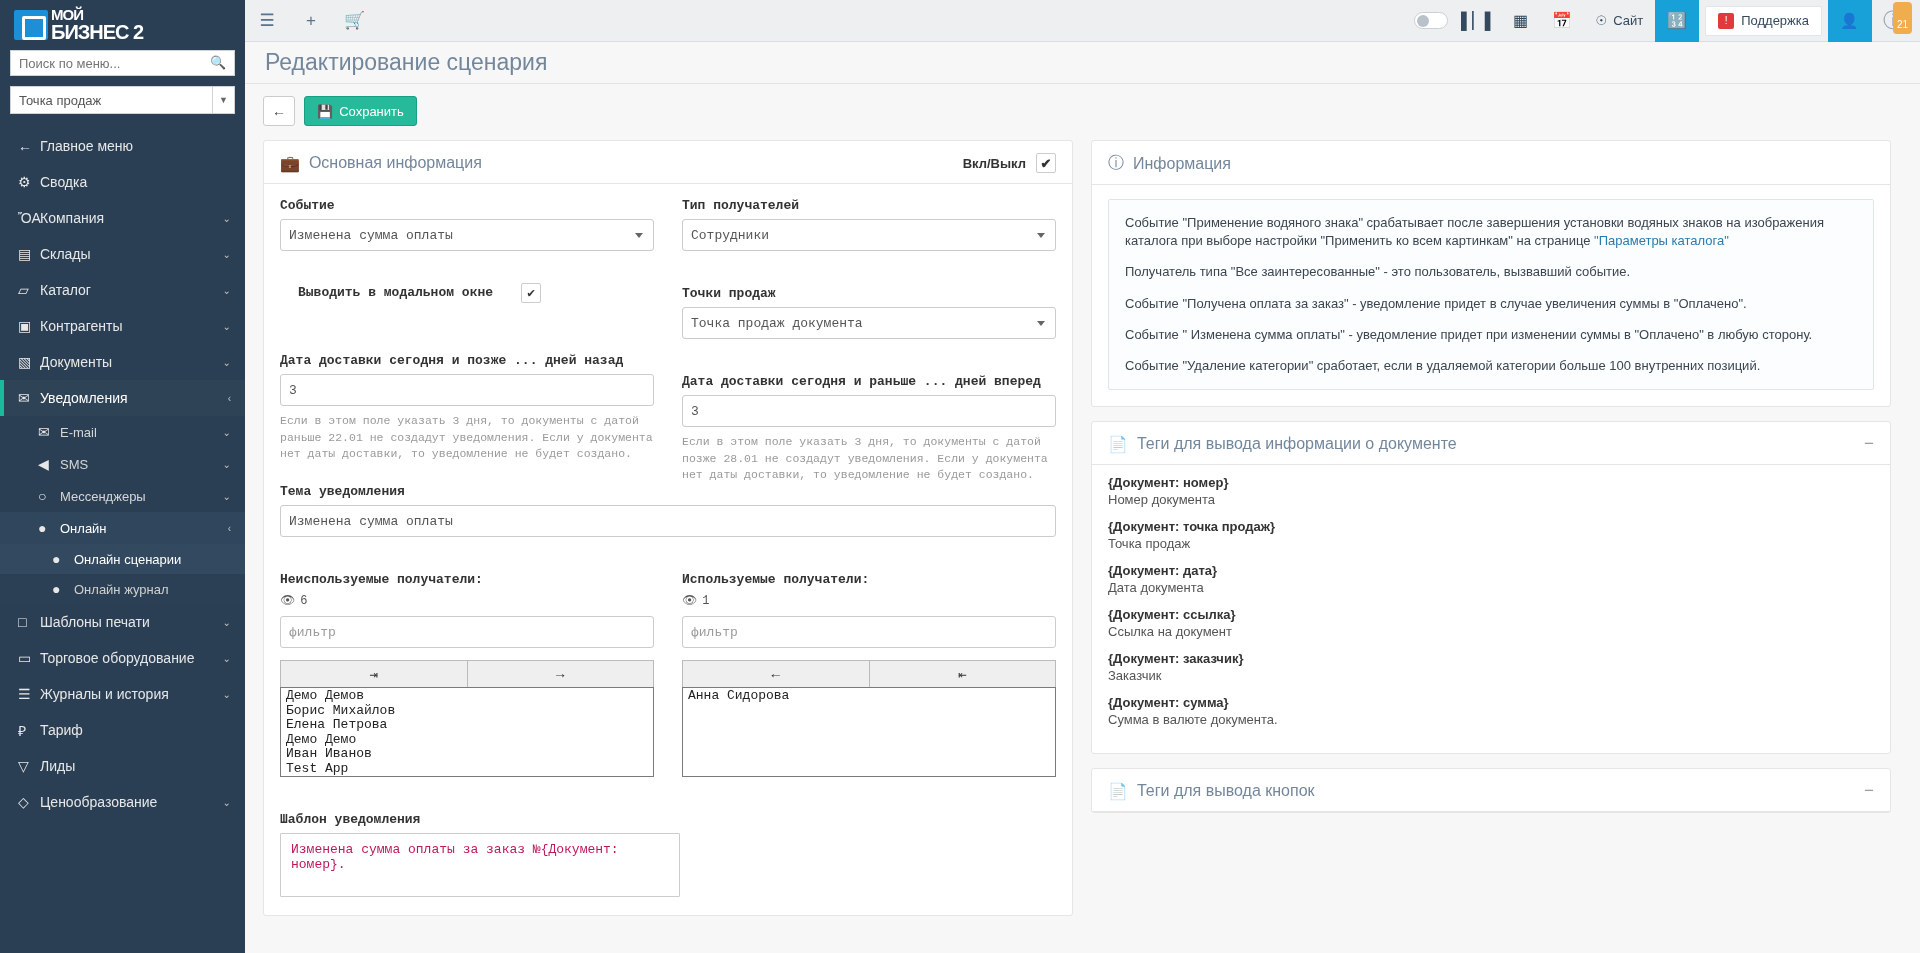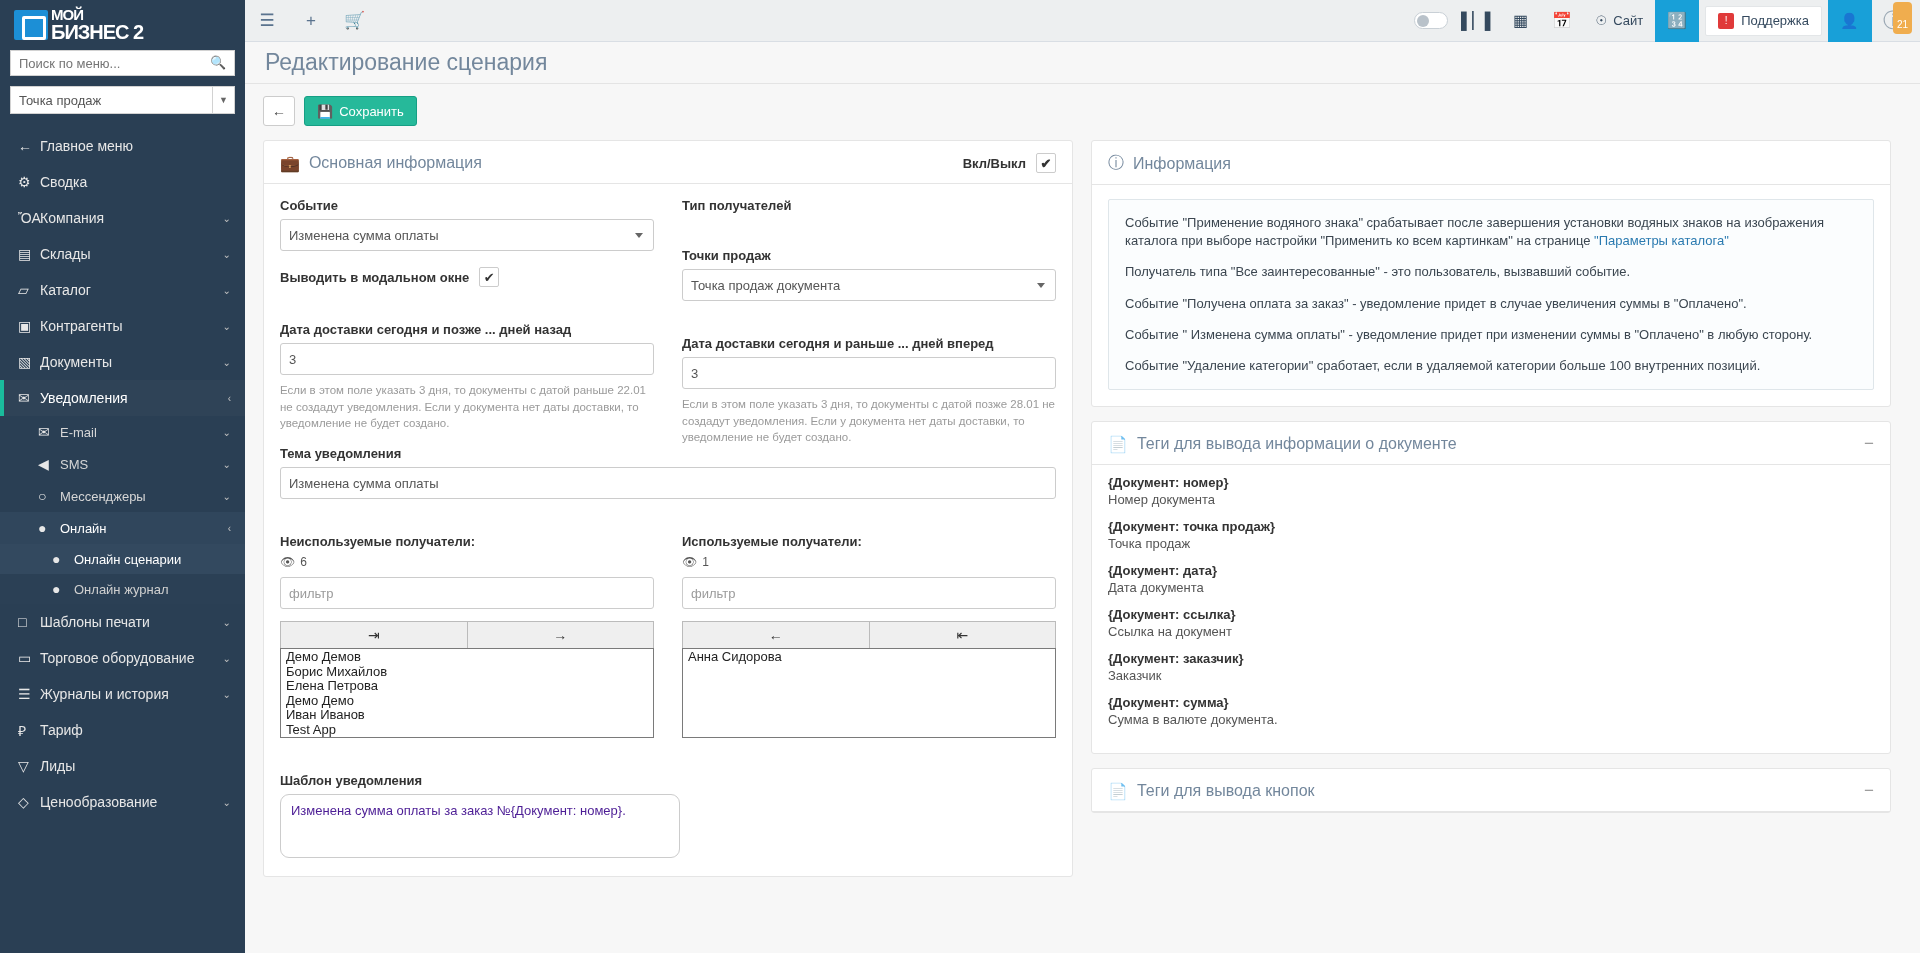--- a/index.html
+++ b/index.html
@@ -270,21 +270,21 @@
   }
   .panel-head .collapse { margin-left: auto; color: #999; font-size: 17px; cursor: pointer; }
 
   .chk {
     width: 20px; height: 20px;
     border: 1px solid #ccc; background: #fff; border-radius: 2px;
     display: flex; align-items: center; justify-content: center;
     color: #333; font-size: 13px; cursor: pointer;
   }
 
-  .panel-body { padding: 14px 16px 18px 16px; }
+  .panel-body { padding: 14px 16px 18px 16px; font-family: Liberation Mono, monospace; }
   .fgrid { display: flex; gap: 28px; }
   .fcol { flex: 1; min-width: 0; }
   .flabel {
     font-size: 13px; font-weight: bold; color: #333;
     margin-bottom: 6px; display: block;
   }
   .fselect, .finput {
     width: 100%; height: 32px;
     border: 1px solid #ccc; border-radius: 3px;
     background: #fff; color: #555; font-size: 13px;
@@ -324,23 +324,23 @@
     font-size: 13px; color: #222;
     padding: 1px 0 0 2px;
     position: relative;
   }
   .listbox .li { line-height: 14.5px; padding: 0 3px; white-space: nowrap; }
   .listbox::-webkit-scrollbar { width: 11px; }
   .listbox::-webkit-scrollbar-track { background: #f0f0f0; }
   .listbox::-webkit-scrollbar-thumb { background: #1a3ea8; }
 
   .textarea-box {
-    border: 1px solid #ccc; border-radius: 9px;
+    border: 1px solid #ccc; border-radius: 1px;
     height: 64px; padding: 8px 10px;
-    font-size: 13px; color: #4c1d95; background: #fff;
+    font-size: 13px; color: #be185d; background: #fff;
     width: 400px;
   }
 
   
   .info-box {
     margin: 14px 16px 16px 16px;
     border: 1px solid #dfe6ea;
     background: #fbfdfe;
     padding: 14px 16px;
     border-radius: 2px;
@@ -545,35 +545,38 @@
 
             <div class="panel-body">
               <div class="fgrid">
                 <div class="fcol">
                   <label class="flabel">Событие</label>
                   <div class="fselect">
                     <span>Изменена сумма оплаты</span>
                   </div>
 
                   <div class="inline-lbl-row">
-                    <span class="flabel" style="margin:0">Выводить в модальном окне</span>
+                    <span class="flabel" style="margin:18px">Выводить в модальном окне</span>
                     <span class="chk">✔</span>
                   </div>
 
                   <div class="mt18">
                     <label class="flabel">Дата доставки сегодня и позже ... дней назад</label>
                     <div class="finput">
                       <span>3</span>
                     </div>
                     <div class="fhelp">Если в этом поле указать 3 дня, то документы с датой раньше 22.01 не создадут уведомления. Если у документа нет даты доставки, то уведомление не будет создано.</div>
                   </div>
                 </div>
 
                 <div class="fcol">
                   <label class="flabel">Тип получателей</label>
+                  <div class="fselect">
+                    <span>Сотрудники</span>
+                  </div>
 
                   <div class="mt18">
                     <label class="flabel">Точки продаж</label>
                     <div class="fselect">
                       <span>Точка продаж документа</span>
                     </div>
                   </div>
 
                   <div class="mt18">
                     <label class="flabel">Дата доставки сегодня и раньше ... дней вперед</label>

